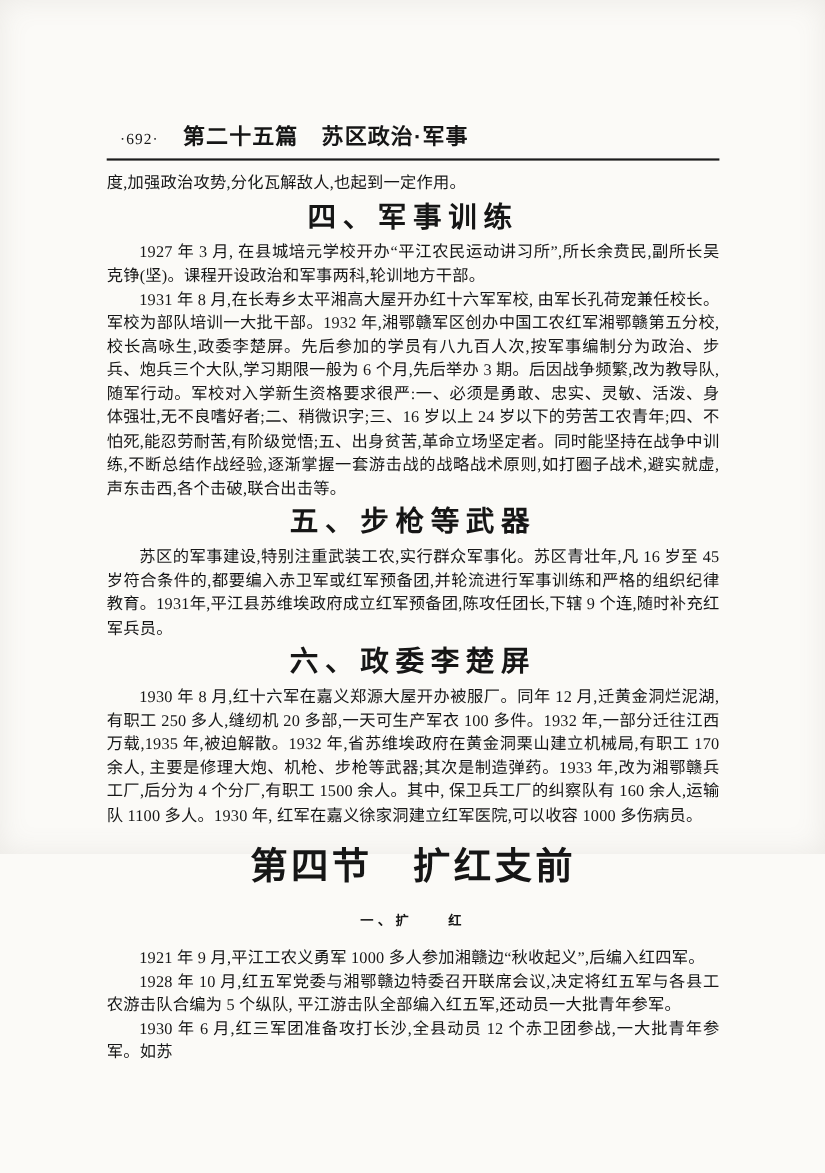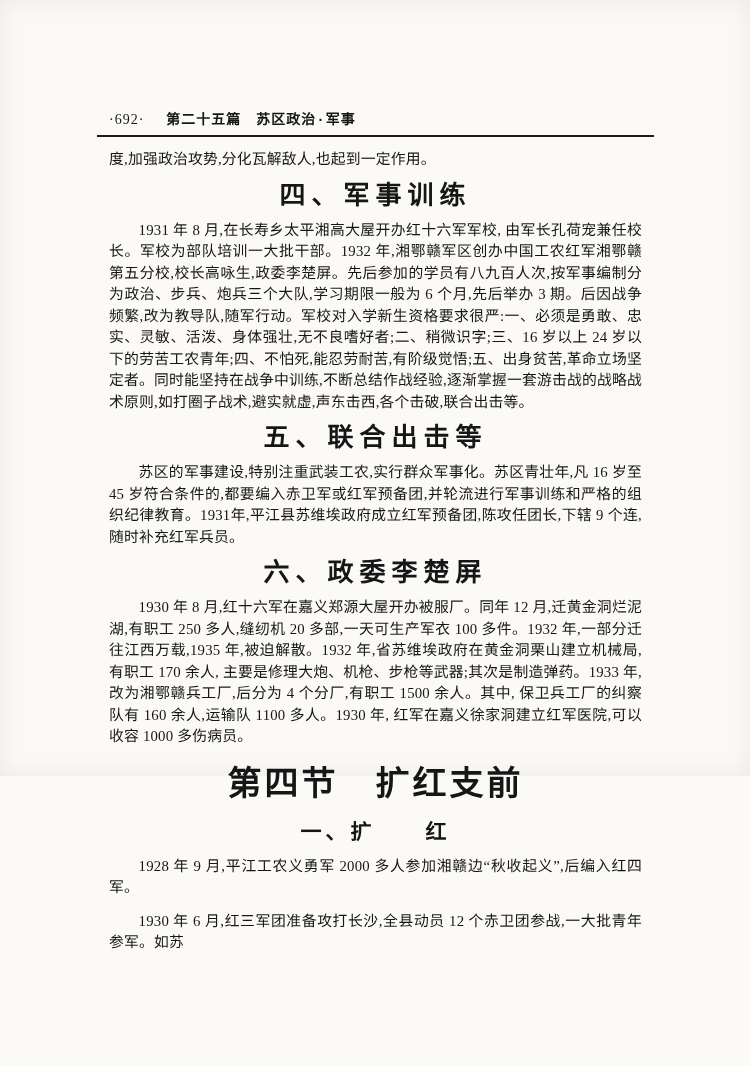--- a/index.html
+++ b/index.html
@@ -21,31 +21,31 @@
     display:flex;align-items:baseline;
     font-size:14px;
     padding:0 0 7px 12px;
   }
   .pageno{
     letter-spacing:1px;
     font-family:"Liberation Serif",serif;
   }
   .head-title{
     margin-left:22px;
-    font-family:Liberation Mono, monospace;
+    font-family:Liberation Sans, sans-serif;
     font-weight:bold;
-    font-size:14px;
+    font-size:20px;
     letter-spacing:1px;
   }
   .head-rule{
     border:0;border-top:2px solid #1c1c1c;
     margin:0 0 11px 0;
   }
   p{
-    margin:12px;
+    margin:0;
     font-size:14.8px;
     line-height:21.5px;
     text-align:justify;
     letter-spacing:0.2px;
   }
   p.indent{text-indent:2em;}
   h2{
     text-align:center;
     font-size:26px;line-height:25px;
     margin:6px 0 10px 0;
@@ -56,21 +56,21 @@
   h1{
     text-align:center;
     font-size:34px;line-height:34px;
     margin:18px 0 20px 0;
     font-weight:bold;
     letter-spacing:3px;
     font-family:"Liberation Sans","DejaVu Sans",sans-serif;
   }
   h3{
     text-align:center;
-    font-size:21px;line-height:24px;
+    font-size:12px;line-height:24px;
     margin:0 0 12px 0;
     font-weight:bold;
     letter-spacing:4px;
     font-family:Liberation Sans, sans-serif;
   }
 </style>
 </head>
 <body>
 
 <div class="page">
@@ -78,30 +78,32 @@
   <div class="running-head">
     <span class="pageno">·692·</span>
     <span class="head-title">第二十五篇　苏区政治·军事</span>
   </div>
   <hr class="head-rule">
 
   <p>度,加强政治攻势,分化瓦解敌人,也起到一定作用。</p>
 
   <h2>四、军事训练</h2>
 
+  <p class="indent">1927 年 3 月, 在县城培元学校开办“平江农民运动讲习所”,所长余贲民,副所长吴克铮(坚)。课程开设政治和军事两科,轮训地方干部。</p>
   <p class="indent">1931 年 8 月,在长寿乡太平湘高大屋开办红十六军军校, 由军长孔荷宠兼任校长。军校为部队培训一大批干部。1932 年,湘鄂赣军区创办中国工农红军湘鄂赣第五分校,校长高咏生,政委李楚屏。先后参加的学员有八九百人次,按军事编制分为政治、步兵、炮兵三个大队,学习期限一般为 6 个月,先后举办 3 期。后因战争频繁,改为教导队,随军行动。军校对入学新生资格要求很严:一、必须是勇敢、忠实、灵敏、活泼、身体强壮,无不良嗜好者;二、稍微识字;三、16 岁以上 24 岁以下的劳苦工农青年;四、不怕死,能忍劳耐苦,有阶级觉悟;五、出身贫苦,革命立场坚定者。同时能坚持在战争中训练,不断总结作战经验,逐渐掌握一套游击战的战略战术原则,如打圈子战术,避实就虚,声东击西,各个击破,联合出击等。</p>
 
-  <h2>五、联合出击等</h2>
+  <h2>五、步枪等武器</h2>
 
   <p class="indent">苏区的军事建设,特别注重武装工农,实行群众军事化。苏区青壮年,凡 16 岁至 45 岁符合条件的,都要编入赤卫军或红军预备团,并轮流进行军事训练和严格的组织纪律教育。1931年,平江县苏维埃政府成立红军预备团,陈攻任团长,下辖 9 个连,随时补充红军兵员。</p>
 
   <h2>六、政委李楚屏</h2>
 
   <p class="indent">1930 年 8 月,红十六军在嘉义郑源大屋开办被服厂。同年 12 月,迁黄金洞烂泥湖,有职工 250 多人,缝纫机 20 多部,一天可生产军衣 100 多件。1932 年,一部分迁往江西万载,1935 年,被迫解散。1932 年,省苏维埃政府在黄金洞栗山建立机械局,有职工 170 余人, 主要是修理大炮、机枪、步枪等武器;其次是制造弹药。1933 年,改为湘鄂赣兵工厂,后分为 4 个分厂,有职工 1500 余人。其中, 保卫兵工厂的纠察队有 160 余人,运输队 1100 多人。1930 年, 红军在嘉义徐家洞建立红军医院,可以收容 1000 多伤病员。</p>
 
   <h1>第四节　扩红支前</h1>
 
   <h3>一、扩　　红</h3>
 
-  <p class="indent">1928 年 9 月,平江工农义勇军 2000 多人参加湘赣边“秋收起义”,后编入红四军。</p>
+  <p class="indent">1921 年 9 月,平江工农义勇军 1000 多人参加湘赣边“秋收起义”,后编入红四军。</p>
+  <p class="indent">1928 年 10 月,红五军党委与湘鄂赣边特委召开联席会议,决定将红五军与各县工农游击队合编为 5 个纵队, 平江游击队全部编入红五军,还动员一大批青年参军。</p>
   <p class="indent">1930 年 6 月,红三军团准备攻打长沙,全县动员 12 个赤卫团参战,一大批青年参军。如苏</p>
 
 </div>
 
 </body></html>

